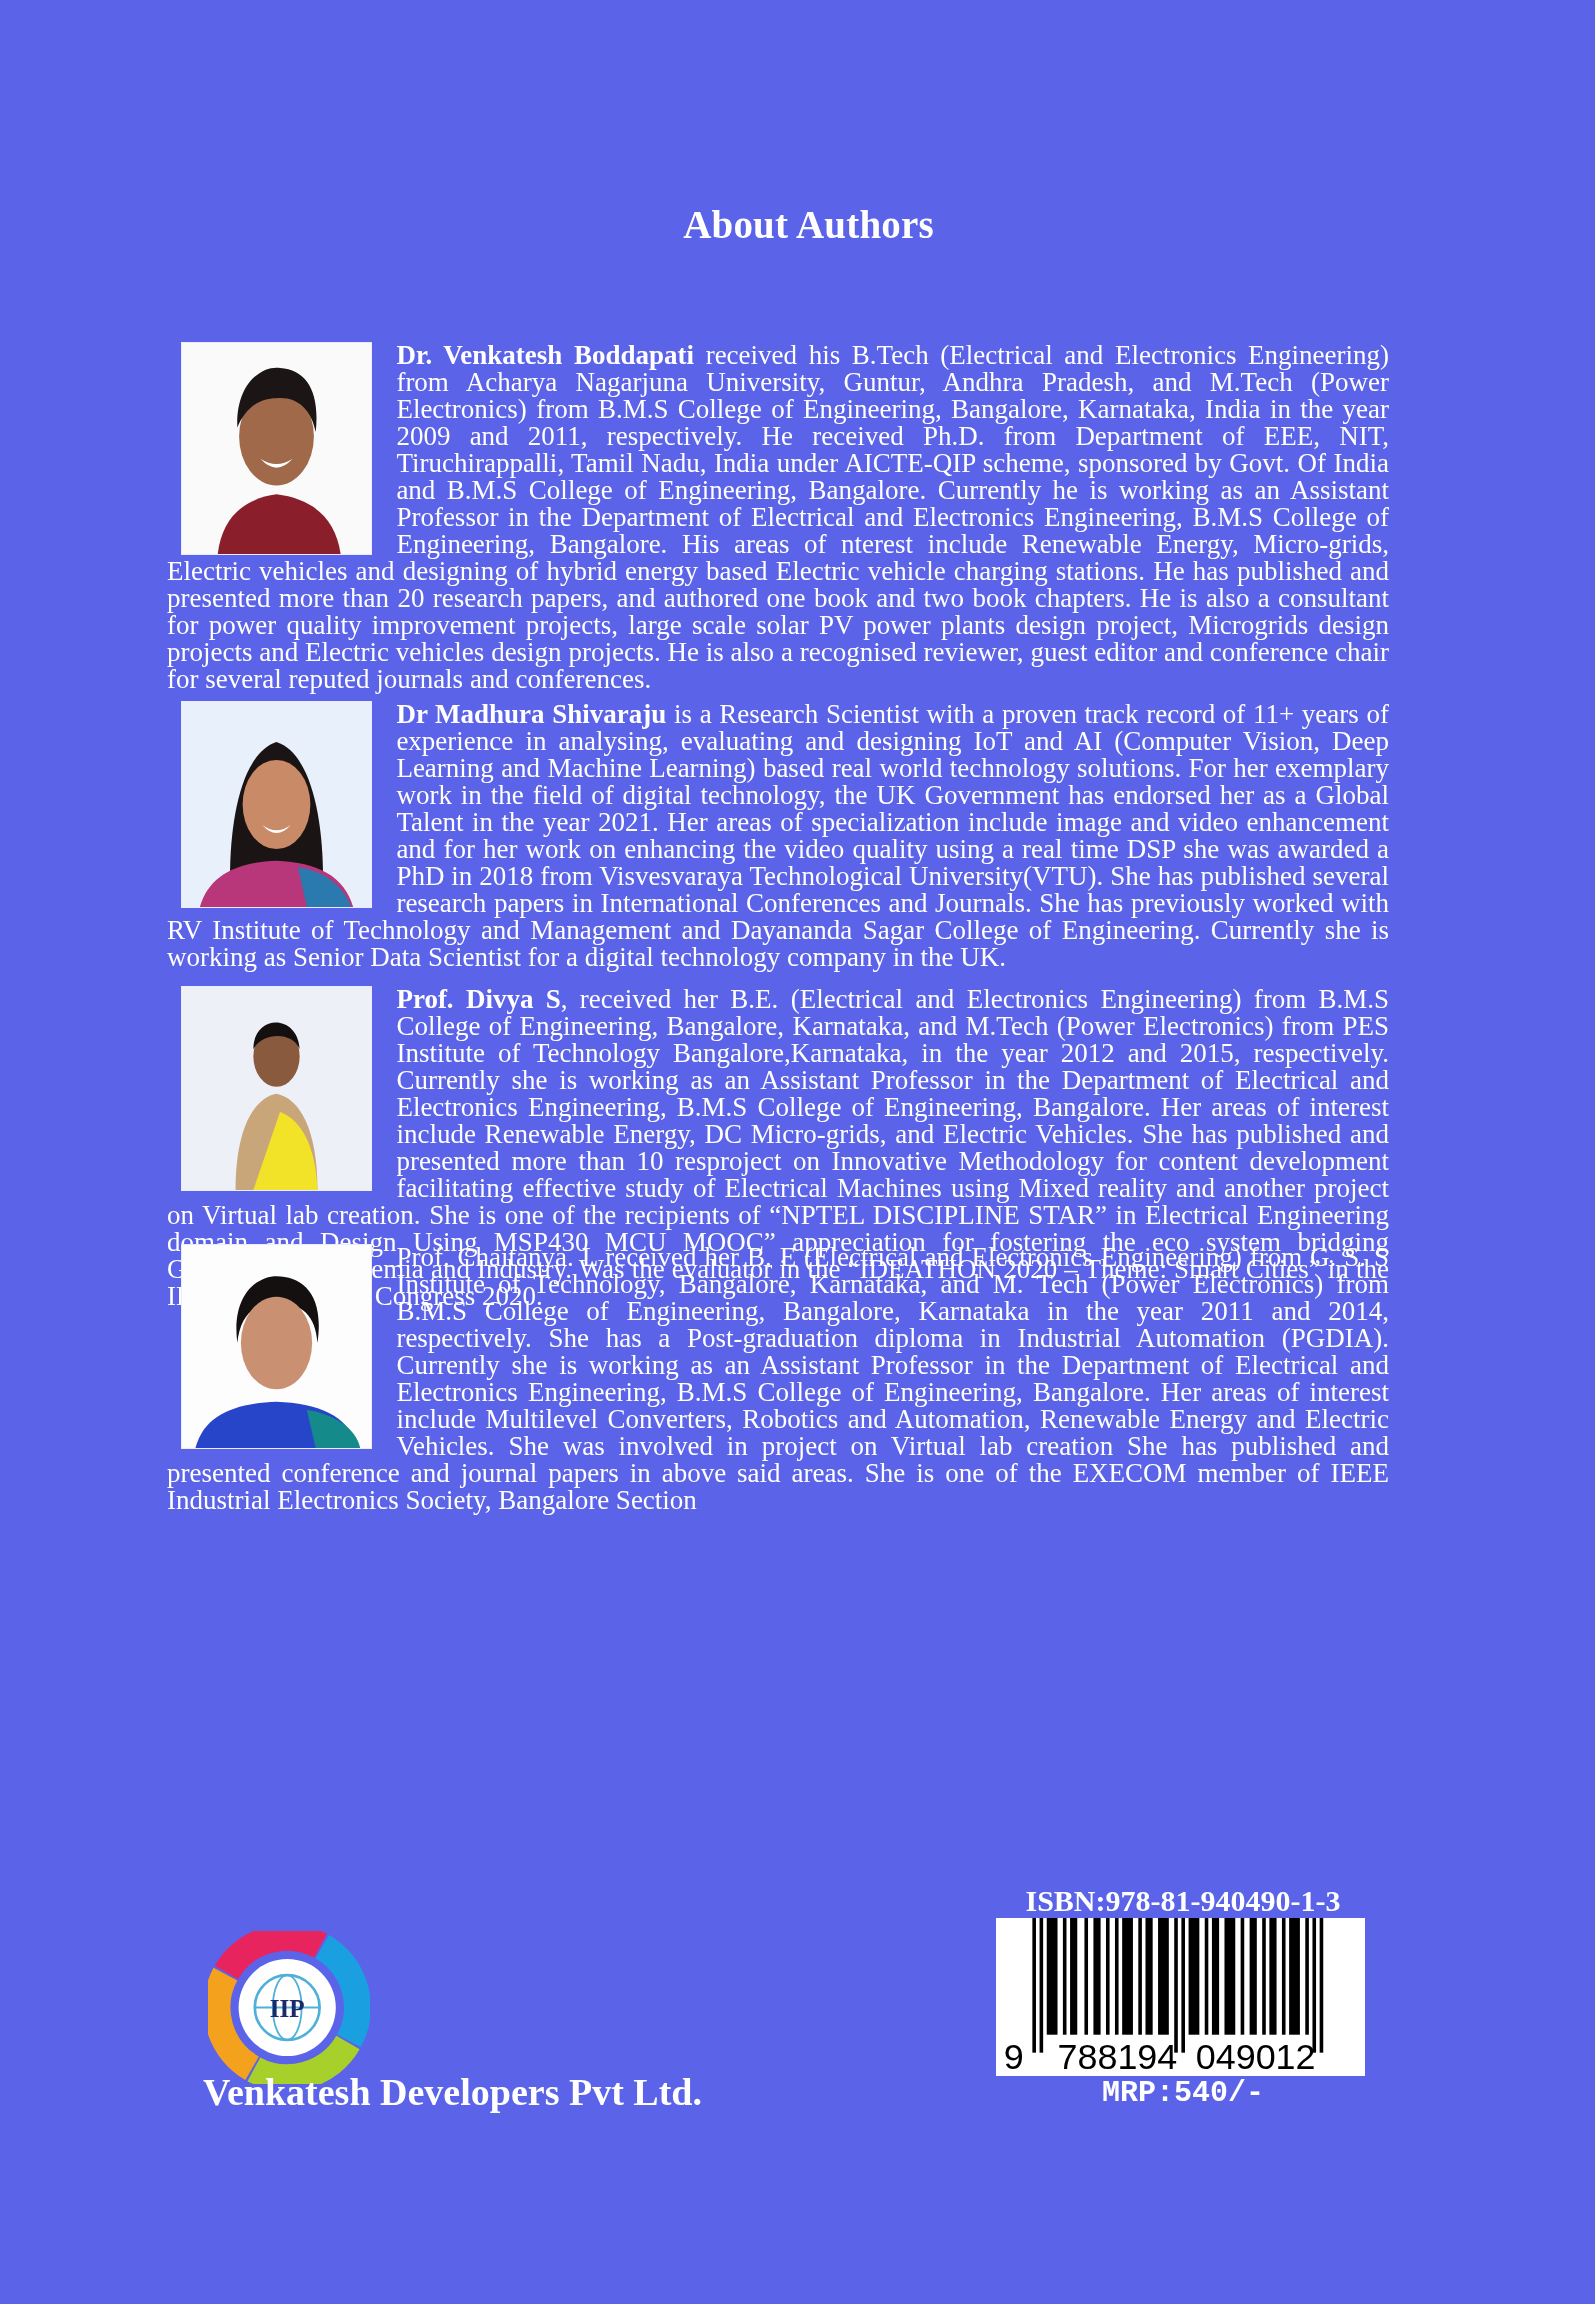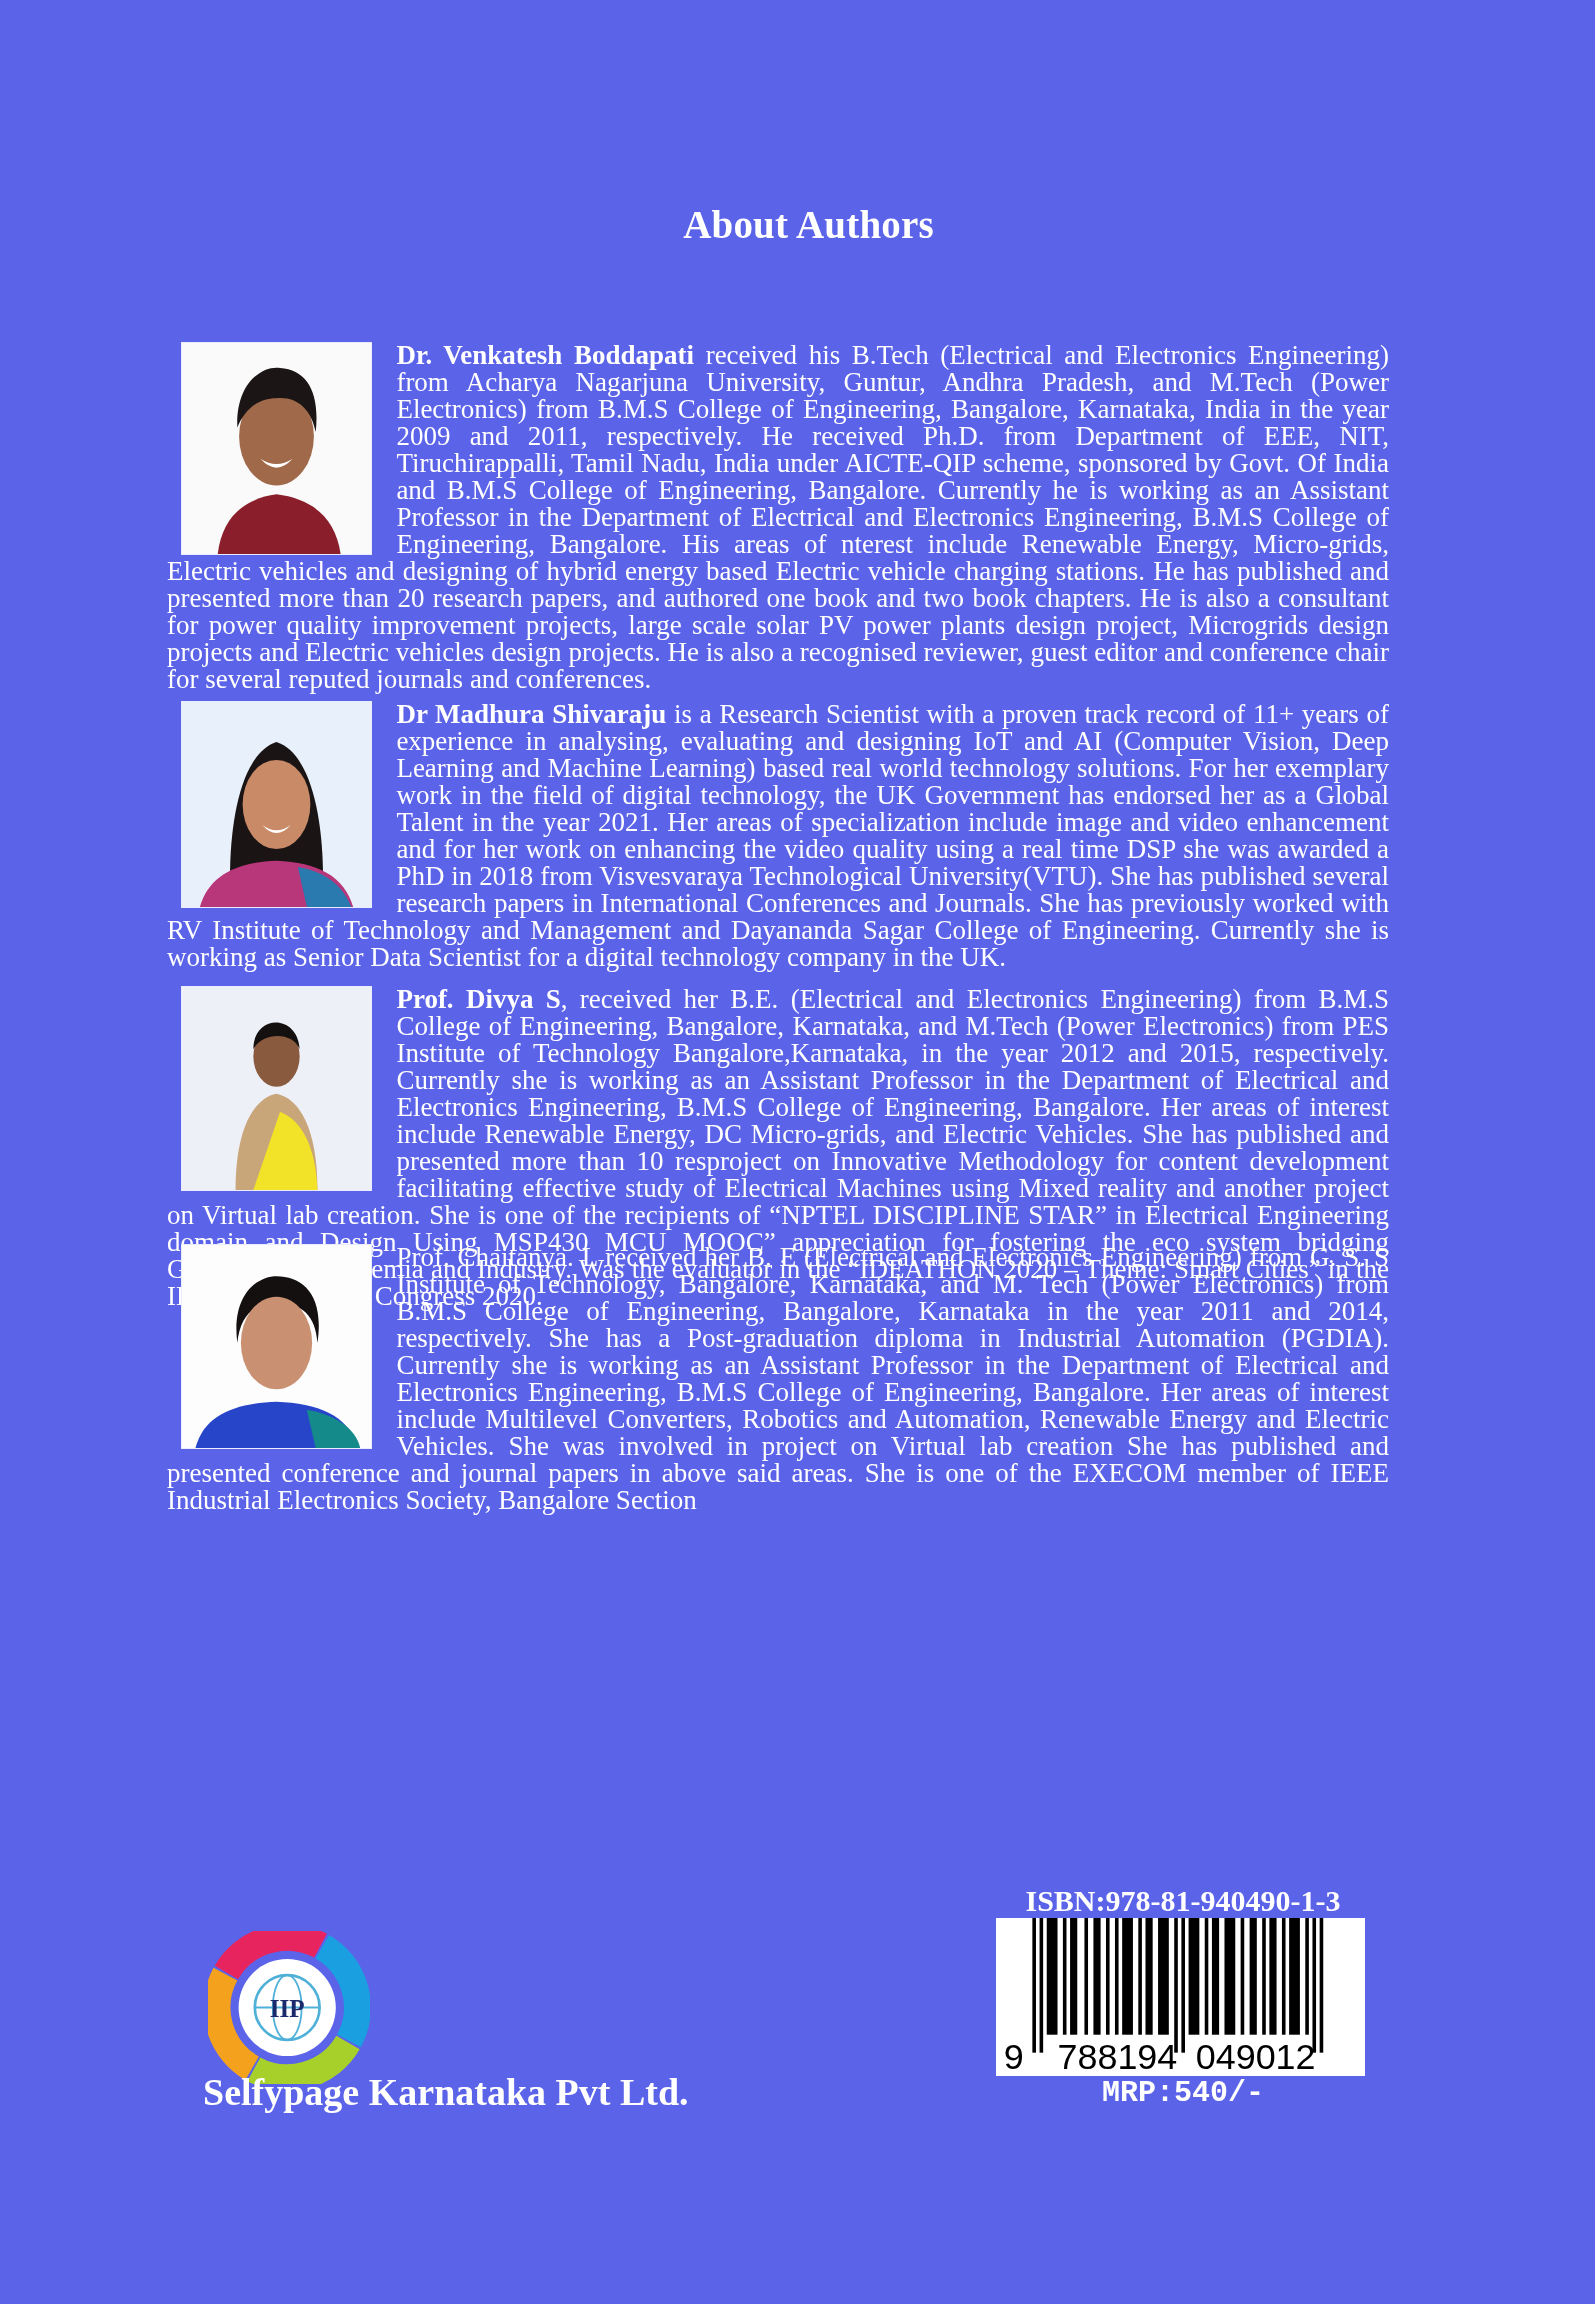--- a/index.html
+++ b/index.html
@@ -103,21 +103,21 @@
     <circle cx="88" cy="85" r="78" fill="none" stroke="#1aa0e0" stroke-width="30" stroke-dasharray="120 400" transform="rotate(-60 88 85)"></circle>
     <circle cx="88" cy="85" r="78" fill="none" stroke="#a8d02a" stroke-width="30" stroke-dasharray="120 400" transform="rotate(30 88 85)"></circle>
     <circle cx="88" cy="85" r="78" fill="none" stroke="#f4a21e" stroke-width="30" stroke-dasharray="120 400" transform="rotate(120 88 85)"></circle>
     <circle cx="88" cy="85" r="54" fill="#ffffff"></circle>
     <circle cx="88" cy="85" r="36" fill="none" stroke="#4fb0d8" stroke-width="3"></circle>
     <ellipse cx="88" cy="85" rx="16" ry="36" fill="none" stroke="#4fb0d8" stroke-width="2"></ellipse>
     <line x1="52" y1="85" x2="124" y2="85" stroke="#4fb0d8" stroke-width="2"></line>
     <text x="88" y="96" text-anchor="middle" font-family="Liberation Serif, serif" font-weight="bold" font-size="28" fill="#1b2a6b">IIP</text>
   </svg>
 </div>
-<div class="publisher">Selfypage Karnataka Pvt Ltd.</div>
+<div class="publisher">Venkatesh Developers Pvt Ltd.</div>
 
 <div class="isbn">ISBN:978-81-940490-1-3</div>
 <div class="barcode">
   <svg width="369" height="158" viewBox="0 0 410 176">
     <g fill="#000">
       <rect x="40" y="0" width="4" height="150"></rect>
         <rect x="48" y="0" width="4" height="150"></rect>
       <rect x="56" y="0" width="12" height="130"></rect>
         <rect x="74" y="0" width="4" height="130"></rect>
       <rect x="82" y="0" width="8" height="130"></rect>

